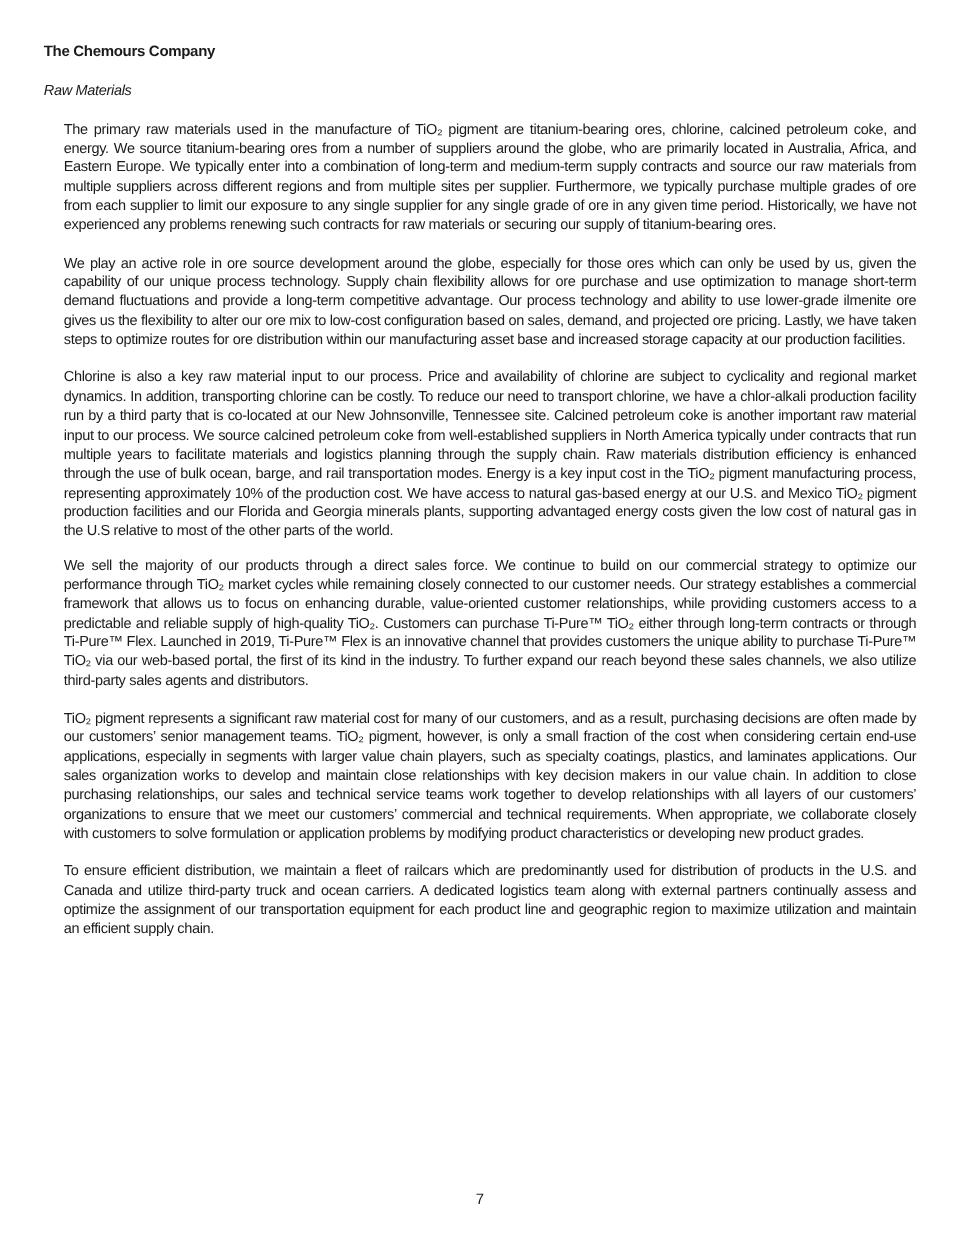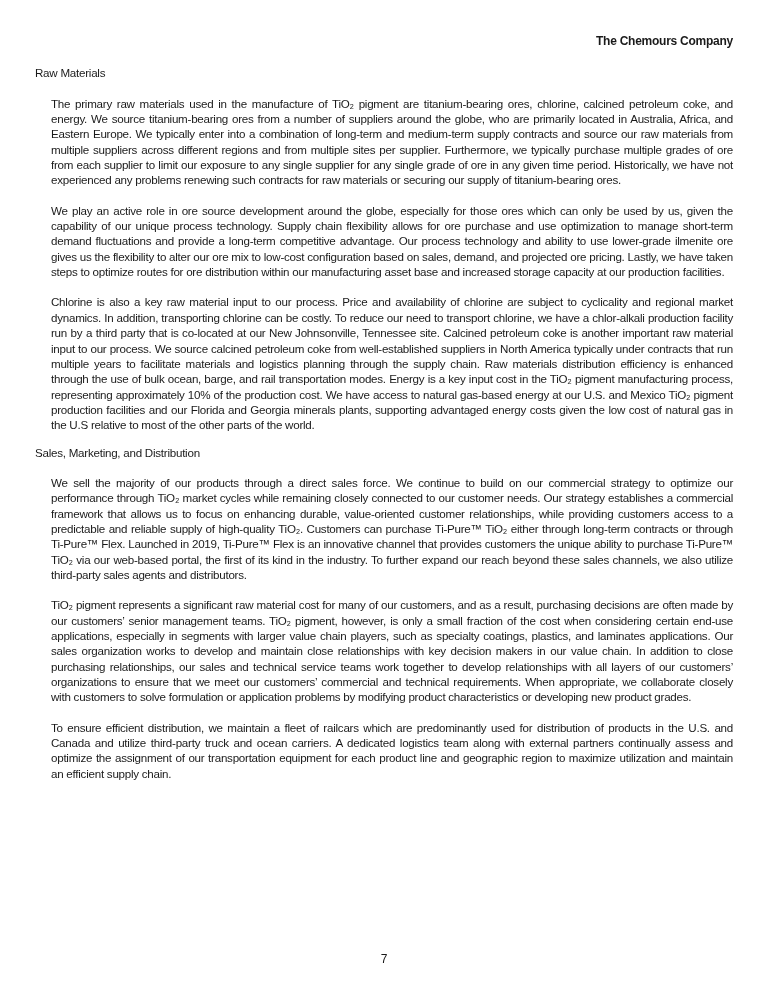--- a/index.html
+++ b/index.html
@@ -3,22 +3,22 @@
 <meta charset="utf-8">
 <style>
   html, body { margin: 0; padding: 0; background: #ffffff; }
   body { width: 768px; height: 1000px; position: relative; overflow: hidden; }
   .page {
     position: absolute; left: 35px; top: 34px; width: 698px;
     font-family: "Liberation Sans", sans-serif;
     font-size: 11.6px; line-height: 15.35px; color: #1a1a1a;
     letter-spacing: -0.25px;
   }
-  .title { text-align: right; font-weight: bold; font-size: 12px; margin: 0 0 16px 0; }
-  .heading { margin: 0 0 15px 0; }
+  .title { text-align: left; font-weight: bold; font-size: 12px; margin: 0 0 16px 0; }
+  .heading { font-style: italic; margin: 0 0 15px 0; }
   .para { text-align: justify; margin: 0 0 15px 16px; }
   .para.tight { margin-bottom: 12px; }
   .pagenum {
     position: absolute; left: 0; width: 768px; top: 952px; text-align: center;
     font-family: "Liberation Sans", sans-serif; font-size: 12px; color: #1a1a1a;
   }
 </style>
 </head>
 <body>
 
@@ -26,20 +26,19 @@
   <div class="title">The Chemours Company</div>
 
   <div>
     <div class="heading">Raw Materials</div>
     <p class="para">The primary raw materials used in the manufacture of TiO₂ pigment are titanium-bearing ores, chlorine, calcined petroleum coke, and energy. We source titanium-bearing ores from a number of suppliers around the globe, who are primarily located in Australia, Africa, and Eastern Europe. We typically enter into a combination of long-term and medium-term supply contracts and source our raw materials from multiple suppliers across different regions and from multiple sites per supplier. Furthermore, we typically purchase multiple grades of ore from each supplier to limit our exposure to any single supplier for any single grade of ore in any given time period. Historically, we have not experienced any problems renewing such contracts for raw materials or securing our supply of titanium-bearing ores.</p>
     <p class="para">We play an active role in ore source development around the globe, especially for those ores which can only be used by us, given the capability of our unique process technology. Supply chain flexibility allows for ore purchase and use optimization to manage short-term demand fluctuations and provide a long-term competitive advantage. Our process technology and ability to use lower-grade ilmenite ore gives us the flexibility to alter our ore mix to low-cost configuration based on sales, demand, and projected ore pricing. Lastly, we have taken steps to optimize routes for ore distribution within our manufacturing asset base and increased storage capacity at our production facilities.</p>
     <p class="para tight">Chlorine is also a key raw material input to our process. Price and availability of chlorine are subject to cyclicality and regional market dynamics. In addition, transporting chlorine can be costly. To reduce our need to transport chlorine, we have a chlor-alkali production facility run by a third party that is co-located at our New Johnsonville, Tennessee site. Calcined petroleum coke is another important raw material input to our process. We source calcined petroleum coke from well-established suppliers in North America typically under contracts that run multiple years to facilitate materials and logistics planning through the supply chain. Raw materials distribution efficiency is enhanced through the use of bulk ocean, barge, and rail transportation modes. Energy is a key input cost in the TiO₂ pigment manufacturing process, representing approximately 10% of the production cost. We have access to natural gas-based energy at our U.S. and Mexico TiO₂ pigment production facilities and our Florida and Georgia minerals plants, supporting advantaged energy costs given the low cost of natural gas in the U.S relative to most of the other parts of the world.</p>
   </div>
 
   <div>
-    <div class="heading">Sales, Marketing, and Distribution</div>
     <p class="para">We sell the majority of our products through a direct sales force. We continue to build on our commercial strategy to optimize our performance through TiO₂ market cycles while remaining closely connected to our customer needs. Our strategy establishes a commercial framework that allows us to focus on enhancing durable, value-oriented customer relationships, while providing customers access to a predictable and reliable supply of high-quality TiO₂. Customers can purchase Ti-Pure™ TiO₂ either through long-term contracts or through Ti-Pure™ Flex. Launched in 2019, Ti-Pure™ Flex is an innovative channel that provides customers the unique ability to purchase Ti-Pure™ TiO₂ via our web-based portal, the first of its kind in the industry. To further expand our reach beyond these sales channels, we also utilize third-party sales agents and distributors.</p>
     <p class="para">TiO₂ pigment represents a significant raw material cost for many of our customers, and as a result, purchasing decisions are often made by our customers’ senior management teams. TiO₂ pigment, however, is only a small fraction of the cost when considering certain end-use applications, especially in segments with larger value chain players, such as specialty coatings, plastics, and laminates applications. Our sales organization works to develop and maintain close relationships with key decision makers in our value chain. In addition to close purchasing relationships, our sales and technical service teams work together to develop relationships with all layers of our customers’ organizations to ensure that we meet our customers’ commercial and technical requirements. When appropriate, we collaborate closely with customers to solve formulation or application problems by modifying product characteristics or developing new product grades.</p>
     <p class="para">To ensure efficient distribution, we maintain a fleet of railcars which are predominantly used for distribution of products in the U.S. and Canada and utilize third-party truck and ocean carriers. A dedicated logistics team along with external partners continually assess and optimize the assignment of our transportation equipment for each product line and geographic region to maximize utilization and maintain an efficient supply chain.</p>
   </div>
 </div>
 
 <div class="pagenum">7</div>
 
 </body></html>

